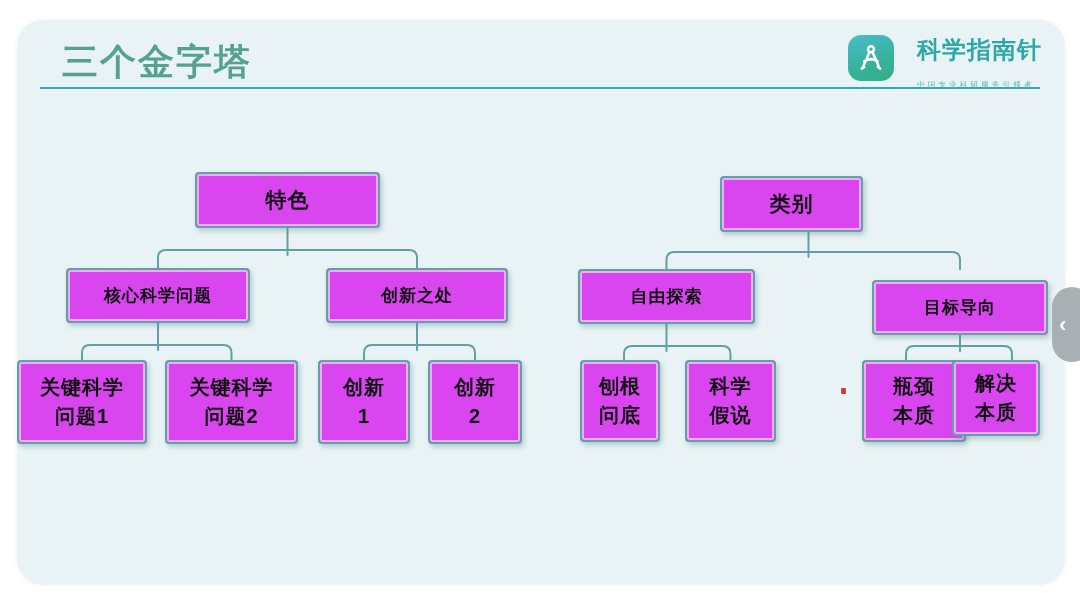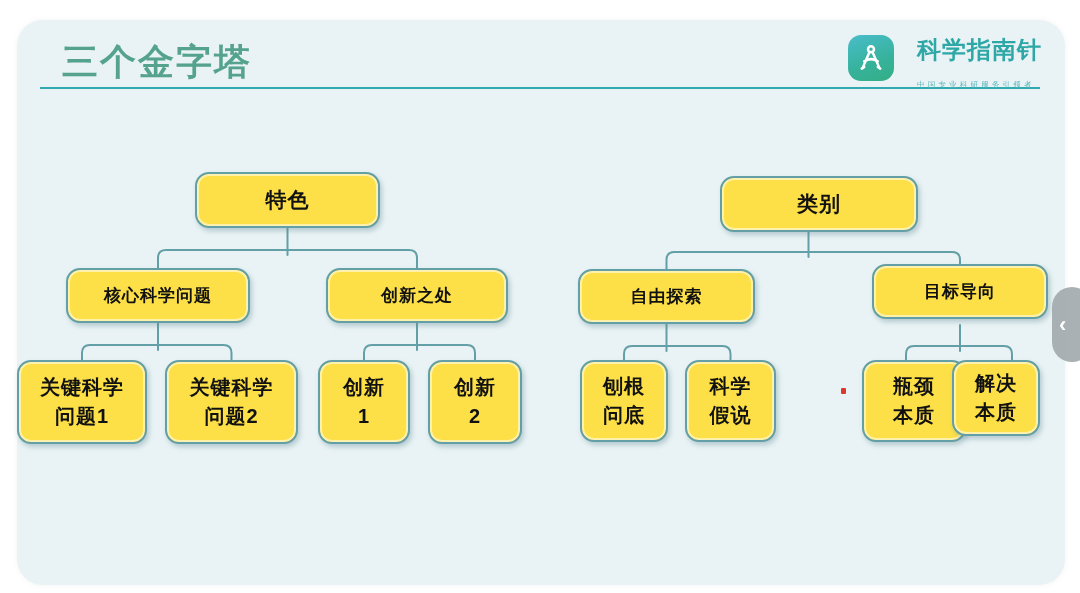--- a/index.html
+++ b/index.html
@@ -13,22 +13,22 @@
               background:var(--rule-teal,#2fa9ad);}
   
   .logo{position:absolute;left:848px;top:35px;display:flex;align-items:flex-start;gap:23px;}
   .logo-icon{width:46px;height:46px;border-radius:13px;flex:0 0 auto;
              background:linear-gradient(160deg,#49bdca 0%,#36b29b 60%,#34ae84 100%);
              display:flex;align-items:center;justify-content:center;}
   .logo-texts{display:flex;flex-direction:column;}
   .logo-name{font-size:24px;font-weight:bold;color:var(--logo-teal,#2ea7a7);letter-spacing:1px;line-height:1.1;margin-top:2px;}
   .logo-tagline{font-size:7.5px;color:#54b4ba;letter-spacing:3.2px;margin-top:17px;white-space:nowrap;}
   
-  .node{position:absolute;box-sizing:border-box;background:#fde047;
-        border:2px solid var(--node-border,#639fa6);border-radius:14px;
+  .node{position:absolute;box-sizing:border-box;background:#d946ef;
+        border:2px solid var(--node-border,#639fa6);border-radius:4px;
         box-shadow:2px 3px 5px rgba(96,138,148,.38), inset 0 0 0 2px rgba(255,255,255,.55);
         display:flex;align-items:center;justify-content:center;text-align:center;
         color:#111;font-weight:bold;white-space:pre-line;}
   .node.lv1{font-size:21px;letter-spacing:1px;}
   .node.lv2{font-size:17px;letter-spacing:1px;}
   .node.leaf{font-size:20px;line-height:1.45;letter-spacing:1px;}
   svg.connectors{position:absolute;left:0;top:0;pointer-events:none;}
   .red-dot{position:absolute;left:841px;top:388px;width:5px;height:6px;background:var(--red-dot,#d93a2b);border-radius:1px;}
   
   .side-handle{position:absolute;right:-12px;top:287px;width:40px;height:75px;
@@ -81,27 +81,27 @@
       <div class="node lv2" style="left: 66px; top: 268px; width: 184px; height: 55px;">核心科学问题</div>
       <div class="node leaf" style="left: 17px; top: 360px; width: 130px; height: 84px;">关键科学
 问题1</div>
       <div class="node leaf" style="left: 165px; top: 360px; width: 133px; height: 84px;">关键科学
 问题2</div>
       <div class="node lv2" style="left: 326px; top: 268px; width: 182px; height: 55px;">创新之处</div>
       <div class="node leaf" style="left: 318px; top: 360px; width: 92px; height: 84px;">创新
 1</div>
       <div class="node leaf" style="left: 428px; top: 360px; width: 94px; height: 84px;">创新
 2</div>
-      <div class="node lv1" style="left: 720px; top: 176px; width: 198px; height: 56px;">类别</div>
+      <div class="node lv1" style="left: 720px; top: 176px; width: 143px; height: 56px;">类别</div>
       <div class="node lv2" style="left: 578px; top: 269px; width: 177px; height: 55px;">自由探索</div>
-      <div class="node leaf" style="left: 580px; top: 360px; width: 88px; height: 82px;">刨根
+      <div class="node leaf" style="left: 580px; top: 360px; width: 80px; height: 82px;">刨根
 问底</div>
       <div class="node leaf" style="left: 685px; top: 360px; width: 91px; height: 82px;">科学
 假说</div>
-      <div class="node lv2" style="left: 872px; top: 264px; width: 176px; height: 55px;">目标导向</div>
+      <div class="node lv2" style="left: 872px; top: 280px; width: 176px; height: 55px;">目标导向</div>
       <div class="node leaf" style="left: 862px; top: 360px; width: 104px; height: 82px;">瓶颈
 本质</div>
       <div class="node leaf" style="left: 952px; top: 360px; width: 88px; height: 76px;">解决
 本质</div>
     </div>
 
   <div class="red-dot"></div>
 
   <div class="side-handle">
     <span class="chev">‹</span>

